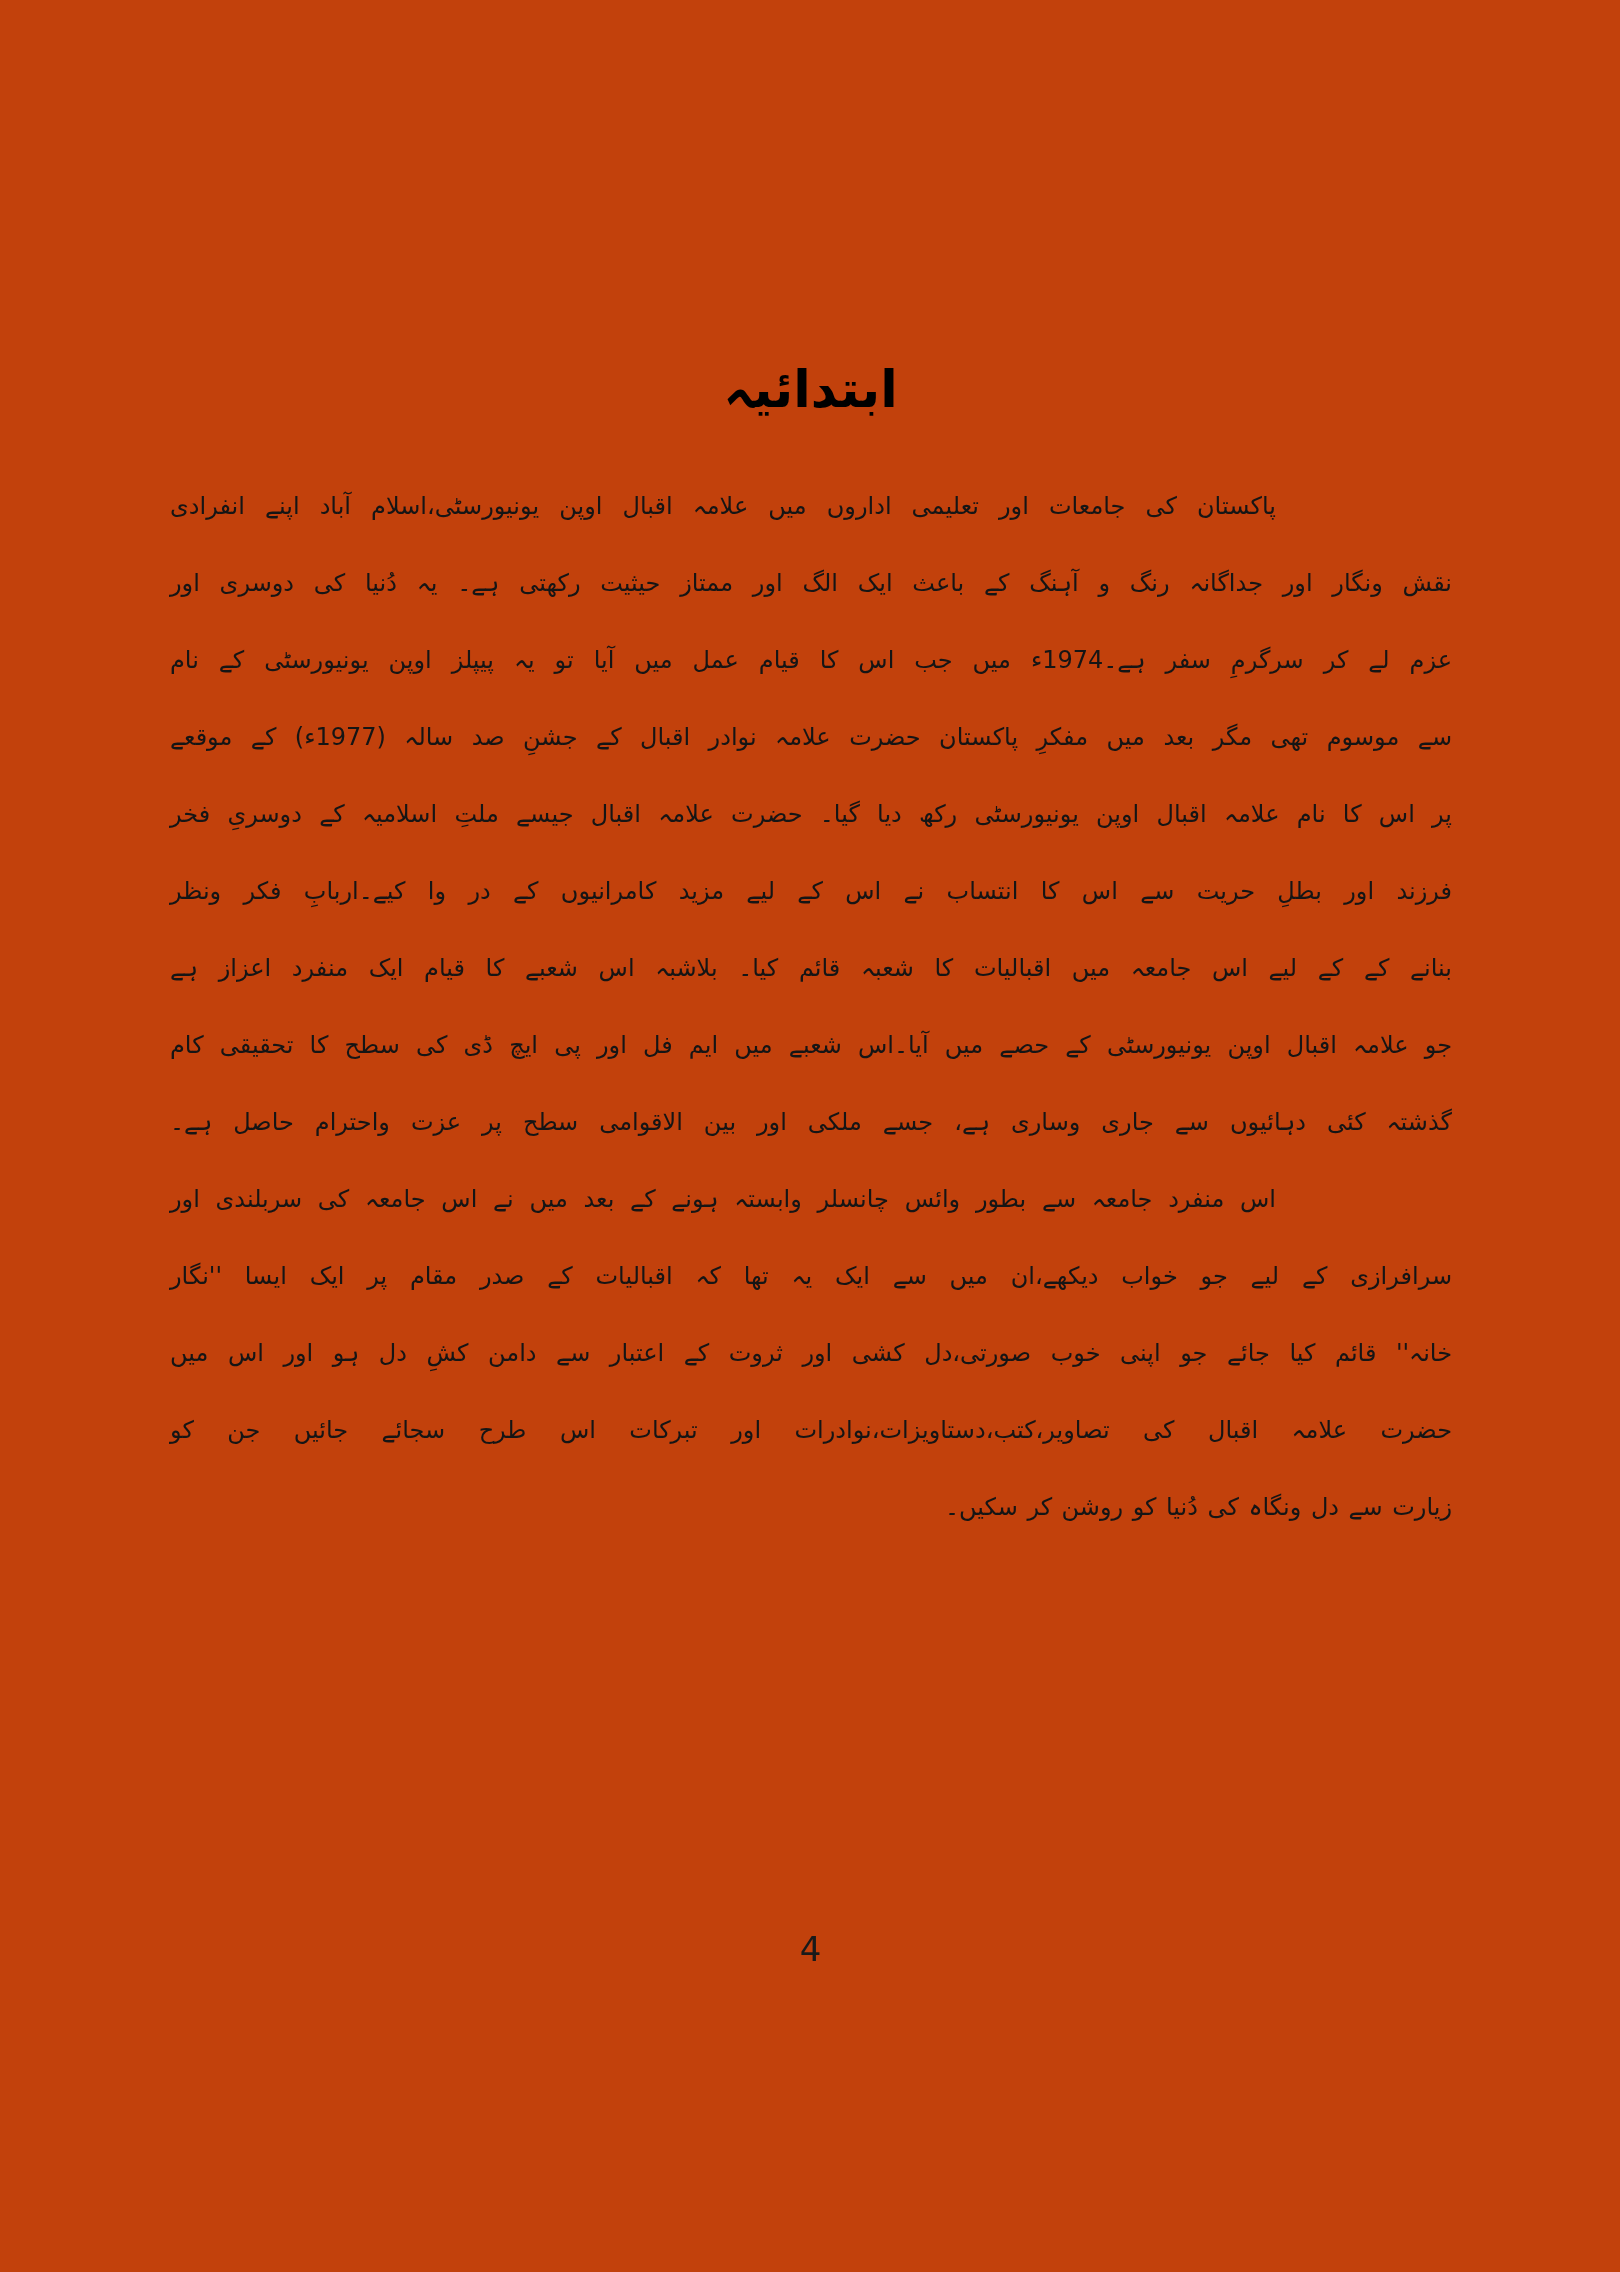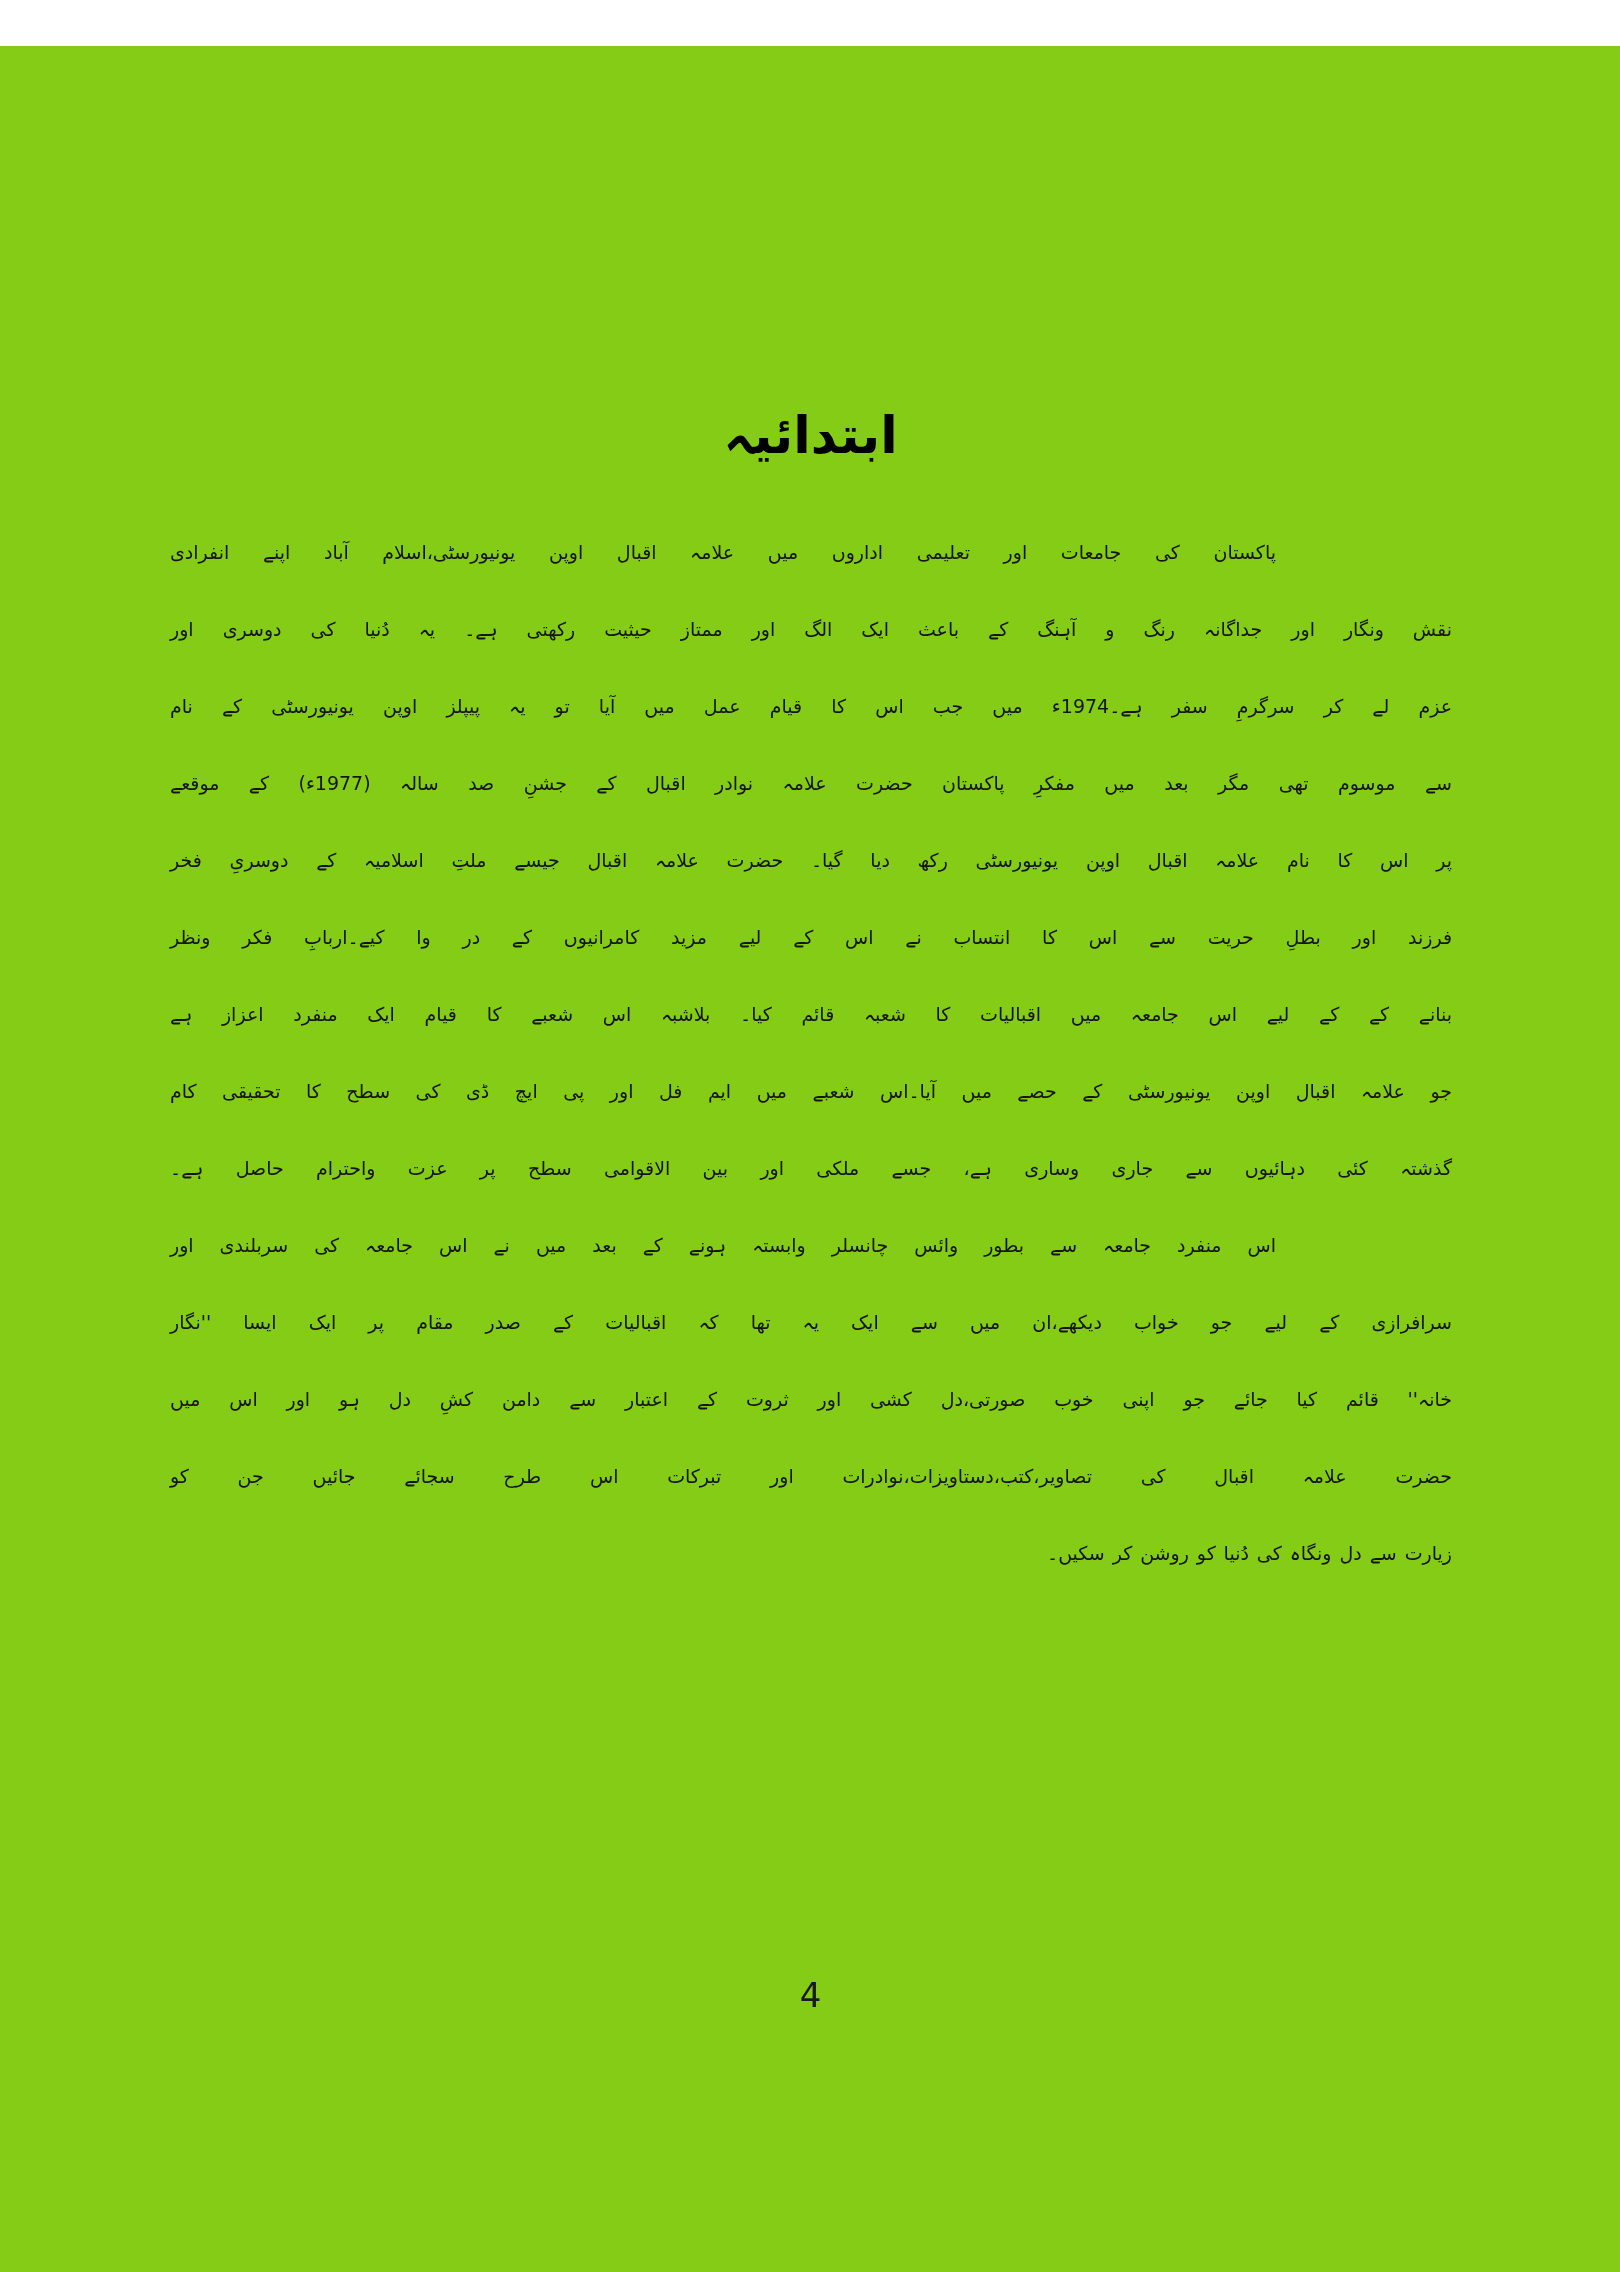--- a/index.html
+++ b/index.html
@@ -7,22 +7,21 @@
     width:1621px;height:2272px;
     background:#ffffff;
     font-family:"DejaVu Sans", sans-serif;
     color:#111111;
     position:relative;
     overflow:hidden;
   }
   .page{
     position:absolute;
     inset:0;
-    background:#84cc16;
-    margin-top:46px;
+    background:#c2410c;
   }
   .doc-title{
     position:absolute;
     top:360px;
     left:0;
     width:100%;
     text-align:center;
     font-size:51px;
     font-weight:bold;
     direction:rtl;
@@ -32,21 +31,21 @@
     position:absolute;
     top:468px;
     right:169px;
     width:1282px;
     direction:rtl;
   }
   .text-line{
     direction:rtl;
     height:77px;
     line-height:77px;
-    font-size:19px;
+    font-size:24px;
     letter-spacing:0px;
     word-spacing:1.9px;
     text-align:justify;
     text-align-last:justify;
     white-space:nowrap;
     color:#151515;
   }
   
   .text-line.first{
     padding-right:176px;

